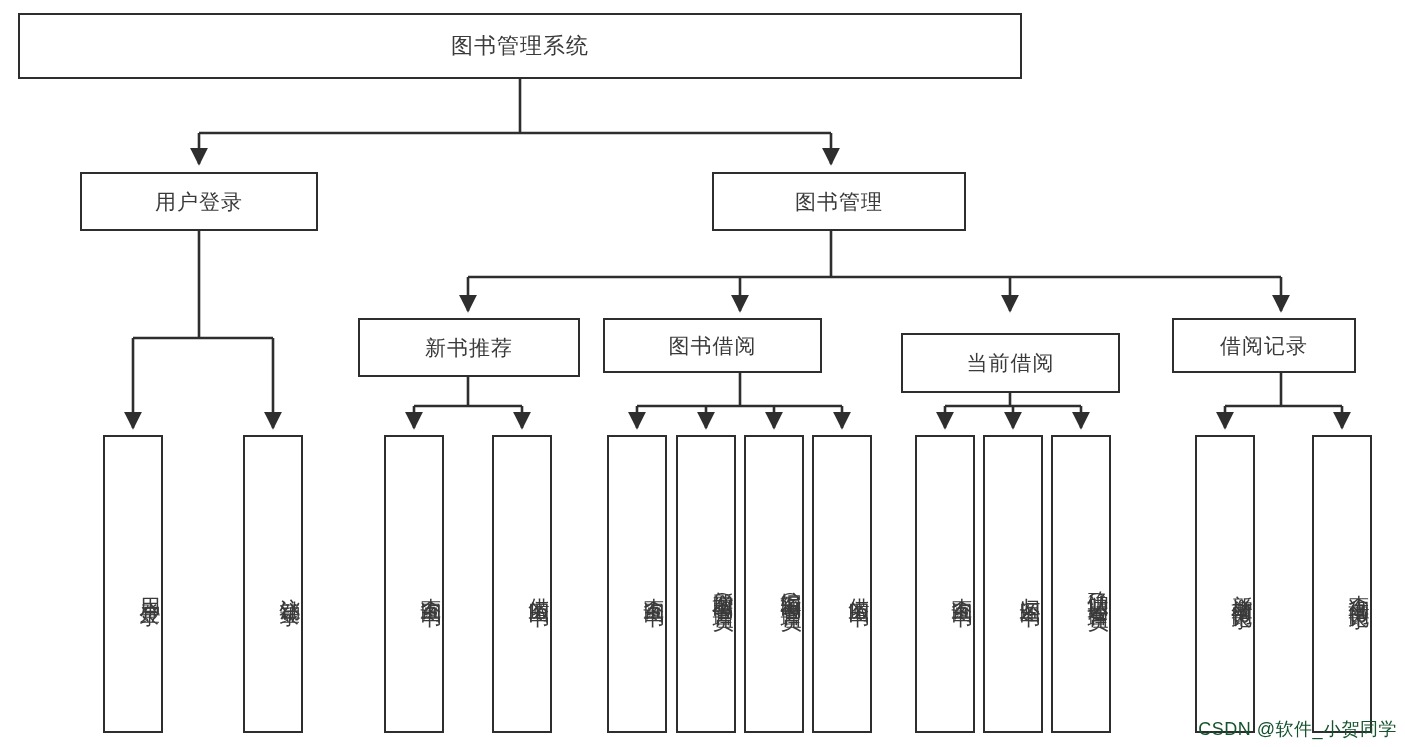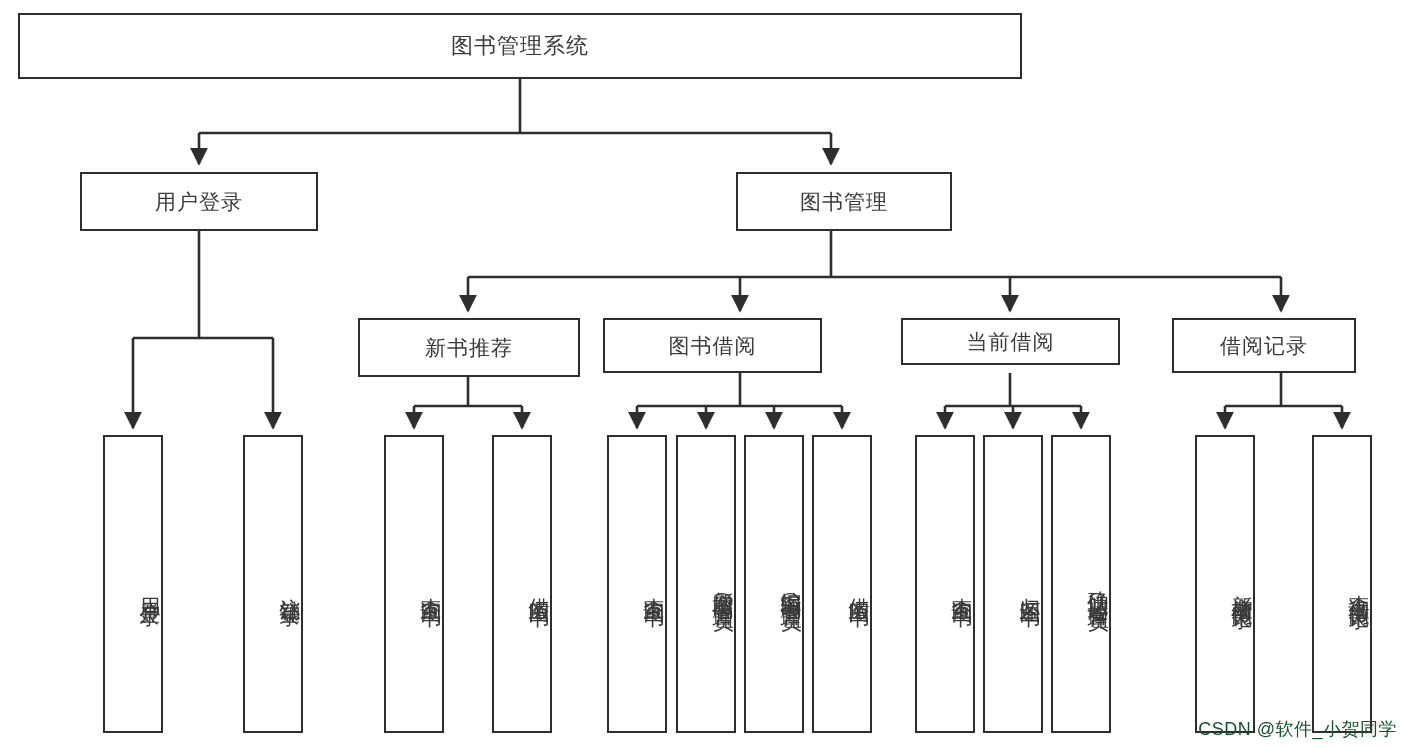--- a/index.html
+++ b/index.html
@@ -104,31 +104,31 @@
     </g>
   </svg>
 
   <div class="node h" id="title-node" style="left:18px;top:13px;width:1004px;height:66px;">
     <span>图书管理系统</span>
   </div>
 
   <div class="node h" style="left:80px;top:172px;width:238px;height:59px;">
     <span>用户登录</span>
   </div>
-  <div class="node h" style="left:736px;top:172px;width:216px;height:59px;">
+  <div class="node h" style="left:712px;top:172px;width:254px;height:59px;">
     <span>图书管理</span>
   </div>
 
   <div class="node h" style="left:358px;top:318px;width:222px;height:59px;">
     <span>新书推荐</span>
   </div>
   <div class="node h" style="left:603px;top:318px;width:219px;height:55px;">
     <span>图书借阅</span>
   </div>
-  <div class="node h" style="left:901px;top:318px;width:219px;height:47px;">
+  <div class="node h" style="left:901px;top:333px;width:219px;height:60px;">
     <span>当前借阅</span>
   </div>
   <div class="node h" style="left:1172px;top:318px;width:184px;height:55px;">
     <span>借阅记录</span>
   </div>
 
   <div class="node v" style="left:103px;top:435px;width:60px;height:298px;">
     <span>用户登录</span>
   </div>
   <div class="node v" style="left:243px;top:435px;width:60px;height:298px;">

